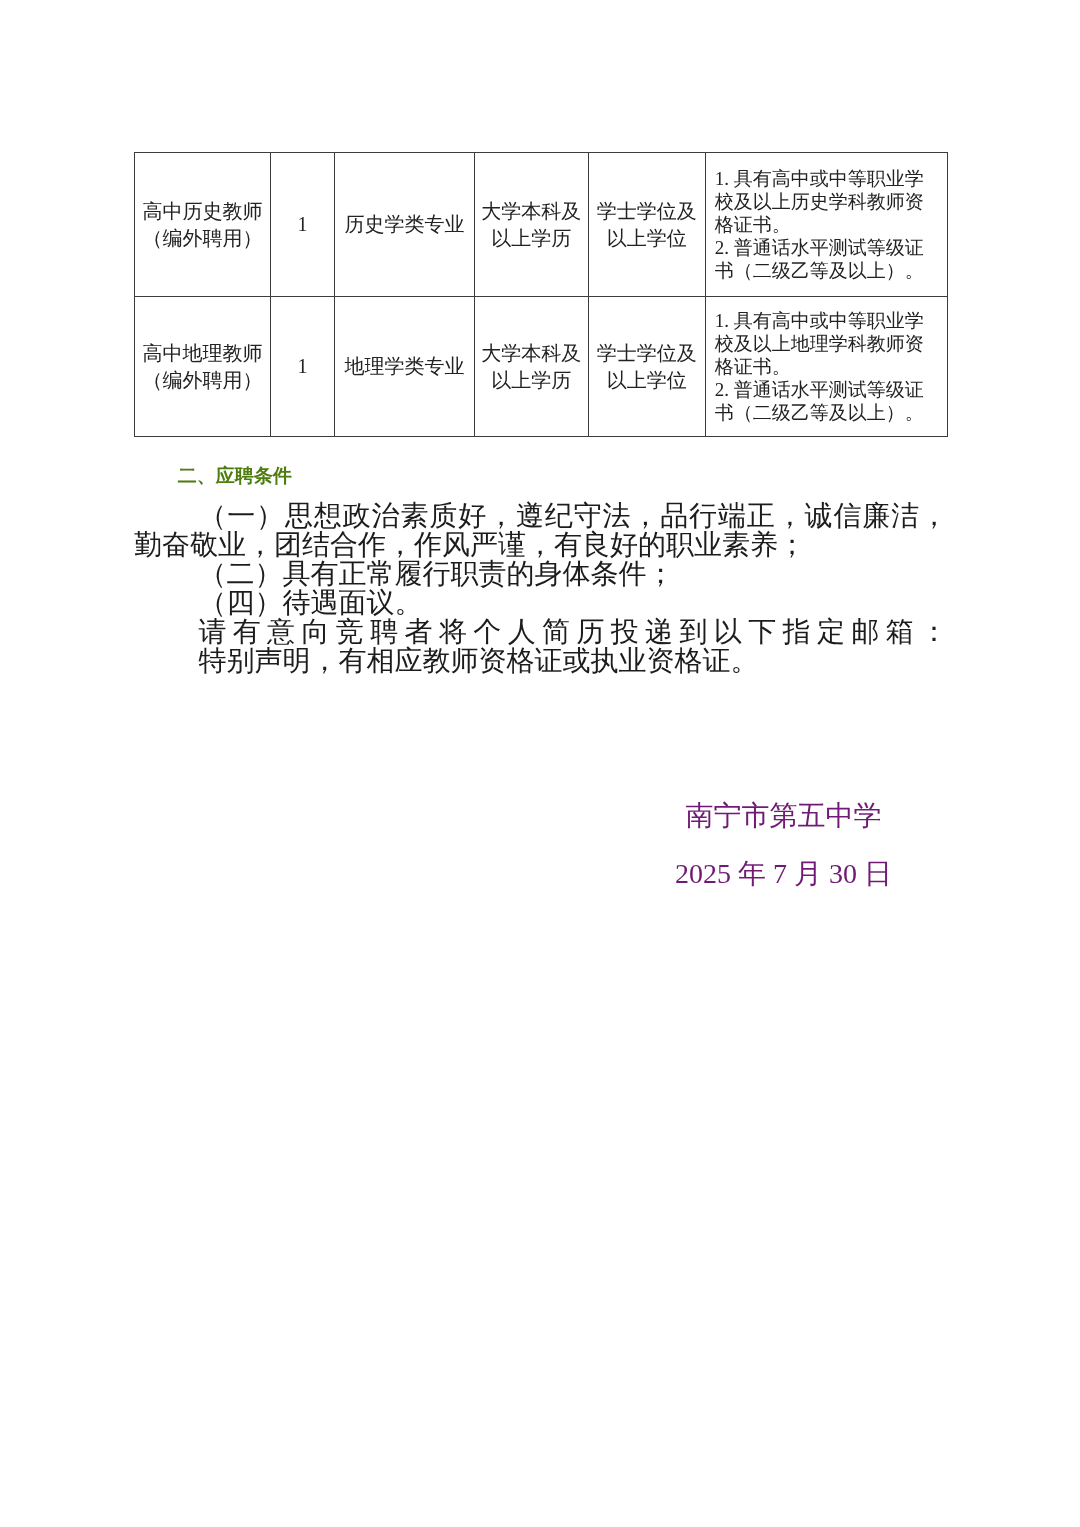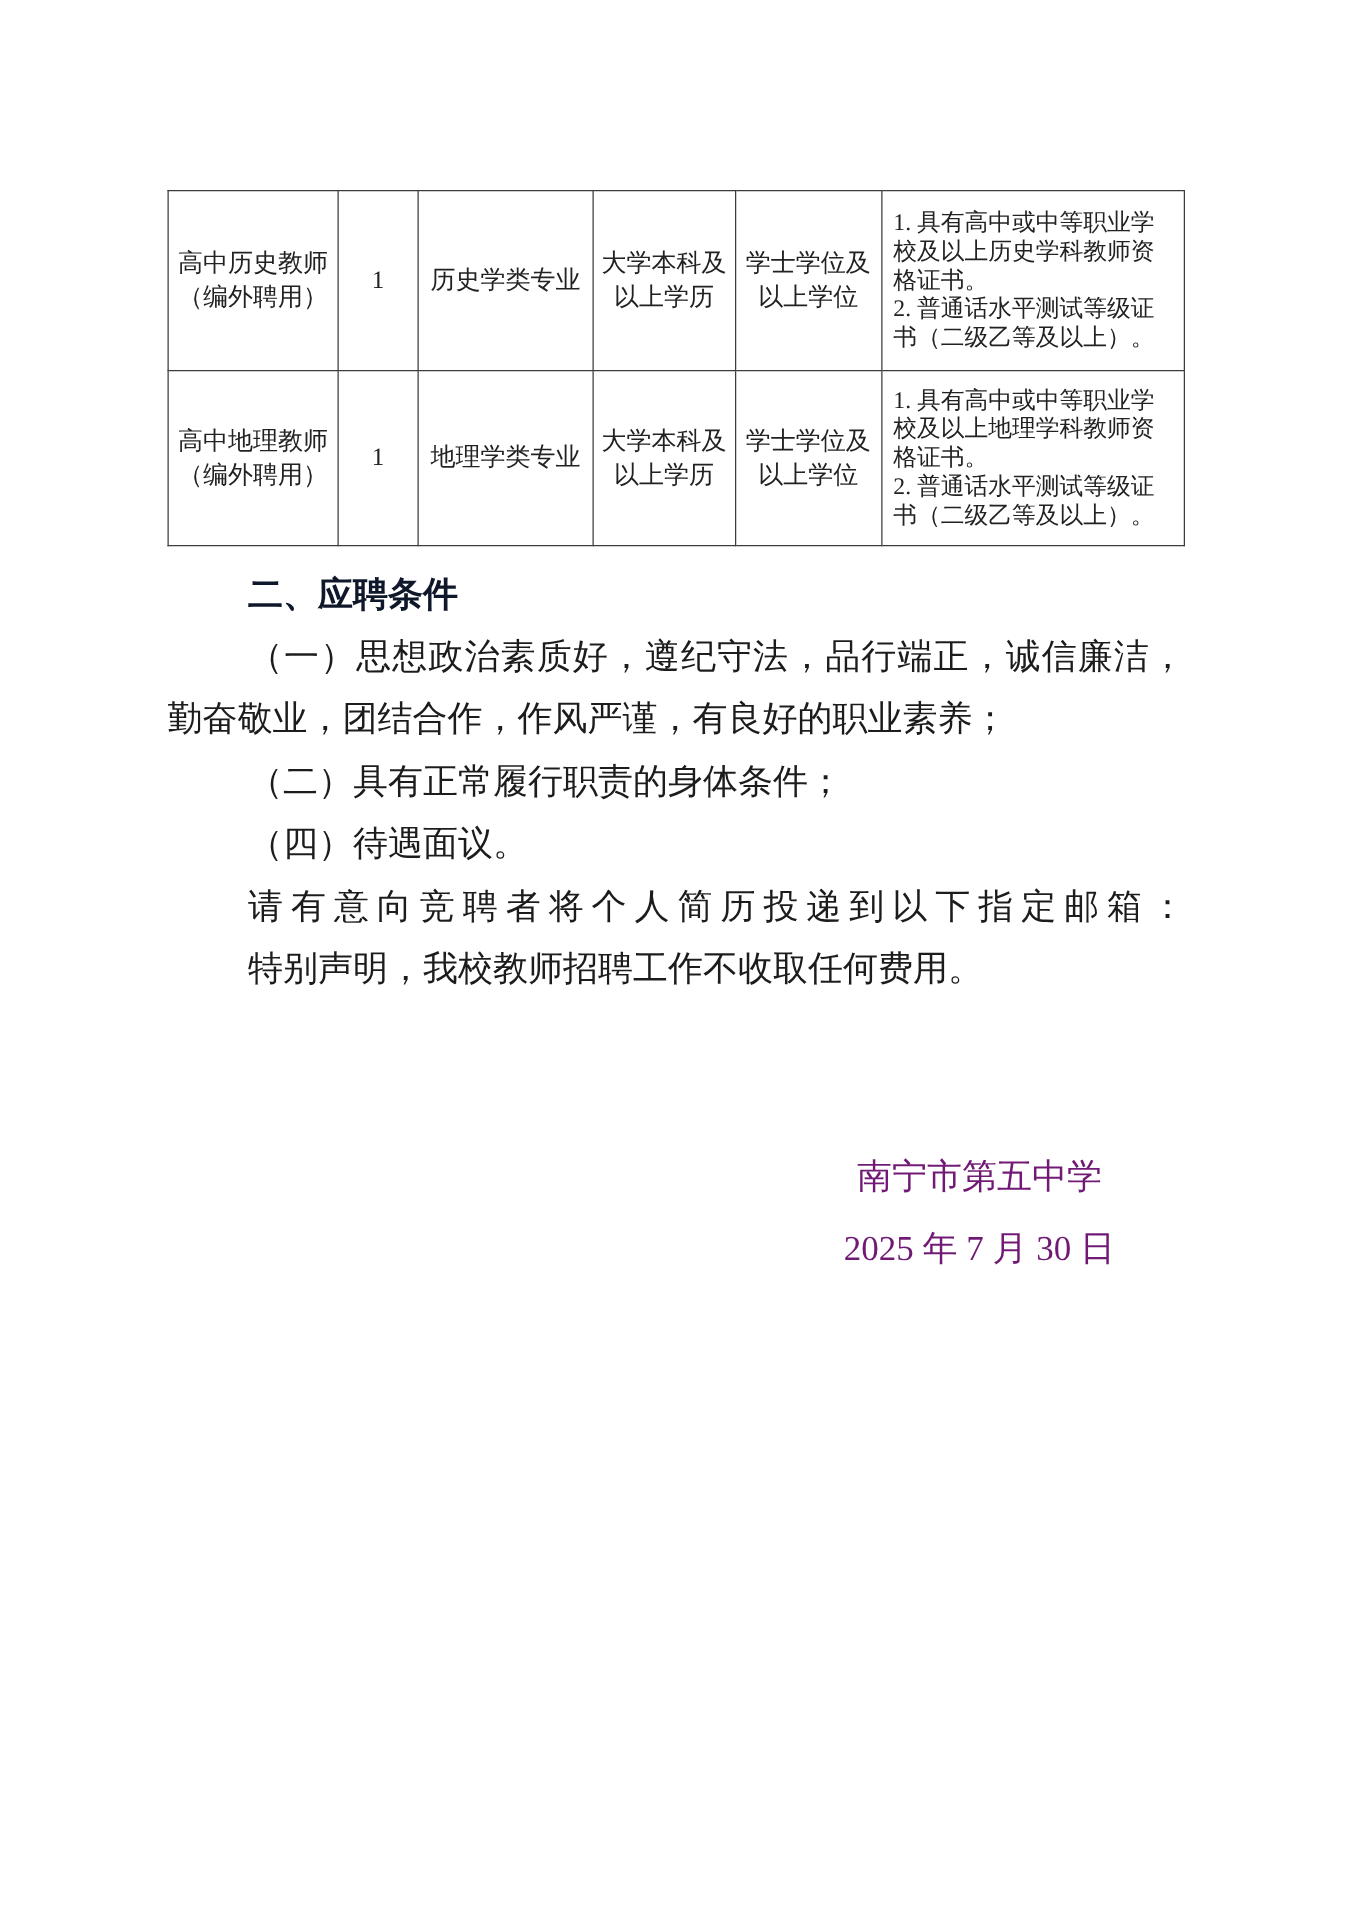--- a/index.html
+++ b/index.html
@@ -45,30 +45,30 @@
     padding: 6px 6px 6px 9px;
     vertical-align: middle;
   }
   .req-item { text-align: left; }
 
   
   .body-block { margin: 0; }
   .sec-heading {
     font-family: "Liberation Sans", "DejaVu Sans", sans-serif;
     font-weight: bold;
-    font-size: 28px;
+    font-size: 19px;
     line-height: 50px;
     text-indent: 2.3em;
     margin: 0;
-    color: #0f172a;
+    color: #4d7c0f;
   }
   .sec-heading.first { margin-top: 14px; }
   .para {
     font-size: 28px;
-    line-height: 50px;
+    line-height: 29px;
     text-indent: 2.3em;
     text-align: justify;
     margin: 0;
     color: #1c1c1c;
   }
   .para.stretch { text-align-last: justify; font-family: Liberation Serif, serif; }
   .para.no-indent { text-indent: 0; }
 
   
   .signature {
@@ -129,21 +129,21 @@
 
     <div class="body-block">
       <h2 class="sec-heading first">二、应聘条件</h2>
       <p class="para">（一）思想政治素质好，遵纪守法，品行端正，诚信廉洁，勤奋敬业，团结合作，作风严谨，有良好的职业素养；</p>
       <p class="para">（二）具有正常履行职责的身体条件；</p>
       <p class="para">（四）待遇面议。</p>
     </div>
 
     <div class="body-block">
       <p class="para stretch">请有意向竞聘者将个人简历投递到以下指定邮箱：</p>
-      <p class="para">特别声明，我校教师招聘工作不收取任何费用。</p>
+      <p class="para">特别声明，有相应教师资格证或执业资格证。</p>
     </div>
 
     <div class="signature">
       <div class="sig-line">南宁市第五中学</div>
       <div class="sig-line">2025 年 7 月 30 日</div>
     </div>
 
   </div>
 </div>
 

